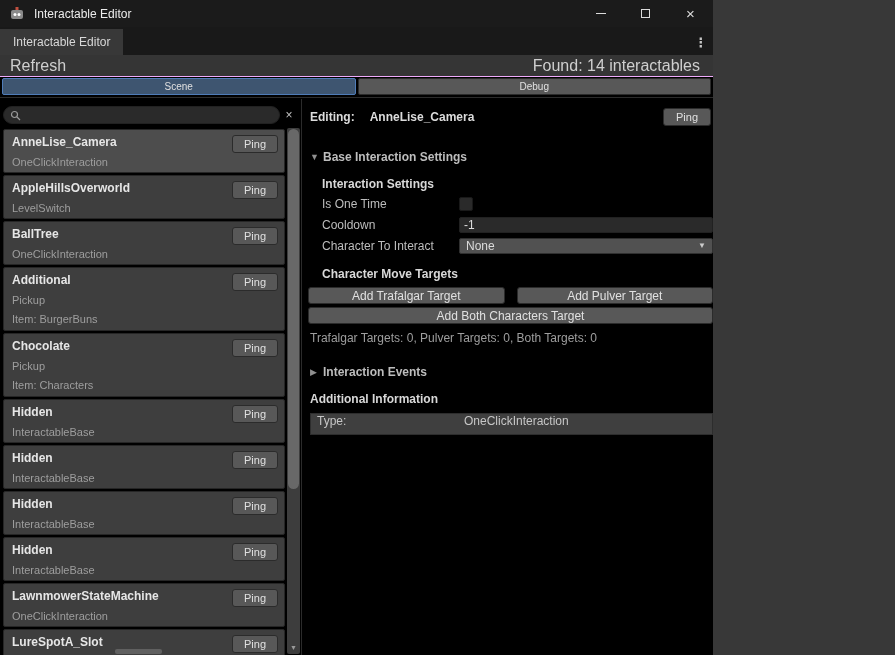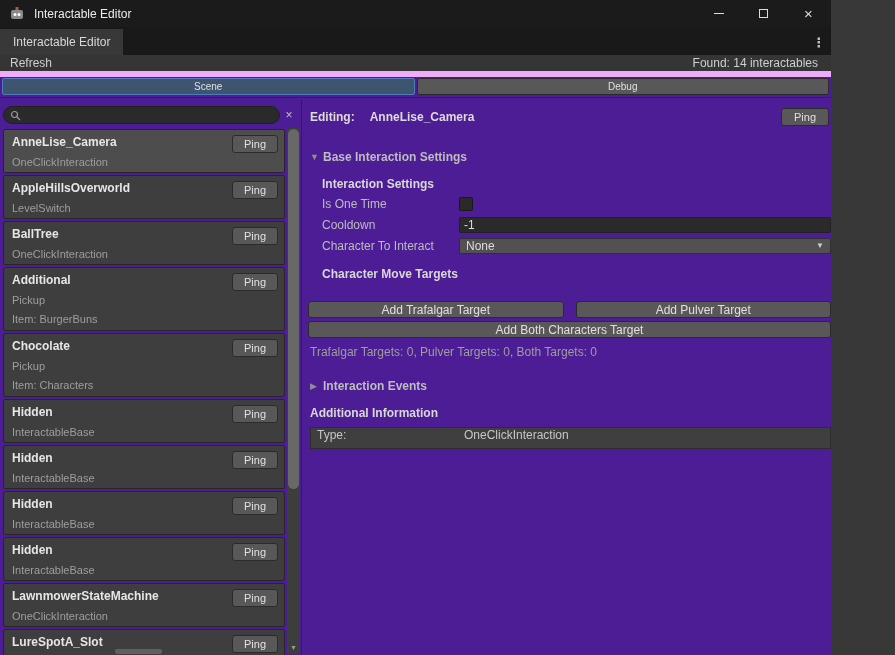--- a/index.html
+++ b/index.html
@@ -1,37 +1,37 @@
 <!DOCTYPE html>
 <html><head>
 <meta charset="utf-8">
 <style>
   * { box-sizing: border-box; margin: 0; padding: 0; }
   html, body { width: 895px; height: 655px; overflow: hidden; }
   body { font-family: "Liberation Sans", "DejaVu Sans", sans-serif; background: #383838; }
 
-  .window { position: relative; width: 831px; height: 655px; background: #4c1d95; color: #d2d2d2; overflow: hidden; }
+  .window { position: relative; width: 713px; height: 655px; background: #000000; color: #d2d2d2; overflow: hidden; }
 
   
   .titlebar { height: 27px; background: #1b1b1b; display: flex; align-items: center; }
   .app-icon { margin-left: 9px; width: 16px; height: 16px; flex: none; }
   .win-title { margin-left: 9px; font-size: 12px; color: #ececec; }
   .win-controls { margin-left: auto; display: flex; height: 100%; }
   .win-btn { width: 45px; height: 100%; display: flex; align-items: center; justify-content: center; color: #dcdcdc; cursor: default; }
   .glyph-min { width: 10px; height: 1px; background: #dcdcdc; }
   .glyph-max { width: 9px; height: 9px; border: 1px solid #dcdcdc; }
   .glyph-close { font-size: 15px; line-height: 1; }
 
   
   .tabstrip { height: 28px; background: #191919; display: flex; align-items: flex-end; position: relative; }
   .doc-tab { height: 26px; background: #383838; padding: 0 13px; display: flex; align-items: center; font-size: 12px; color: #d8d8d8; }
   .menu-dots { position: absolute; right: 4px; top: 6px; width: 16px; height: 18px; display: flex; align-items: center; justify-content: center; color: #c4c4c4; font-size: 13px; font-weight: bold; }
 
   
-  .toolbar { height: 22px; background: #353535; border-bottom: 6px solid #f0abfc; display: flex; align-items: center; font-size: 12px; text-align: right; }
+  .toolbar { height: 22px; background: #353535; border-bottom: 1px solid #f0abfc; display: flex; align-items: center; font-size: 16px; text-align: right; }
   .refresh-btn { padding: 2px 10px; color: #cfcfcf; }
   .found-label { margin-left: auto; margin-right: 13px; color: #cfcfcf; }
 
   
   .viewtabs { height: 21px; display: flex; gap: 2px; padding: 1px 2px 2px 2px; border-bottom: 1px solid #2c2c2c; }
   .vtab { flex: 1; display: flex; align-items: center; justify-content: center; font-size: 10px; color: #e0e0e0; background: #585858; border: 1px solid #2b2b2b; border-radius: 2px; }
   .vtab.active { background: #3e5570; border: 1px solid #4f7cb8; }
 
   
   .content { position: absolute; top: 99px; left: 0; right: 0; bottom: 0; display: flex; }
@@ -73,21 +73,21 @@
   .h-move { margin-top: 13px; }
   .h-additional { margin-left: 0; margin-top: 13px; }
 
   .field-row { display: flex; align-items: center; margin-left: 12px; margin-top: 4px; height: 17px; color: #bdbdbd; }
   .field-label { width: 137px; flex: none; }
   .checkbox { width: 14px; height: 14px; background: #2a2a2a; border: 1px solid #191919; border-radius: 2px; }
   .text-field { flex: 1; height: 16px; background: #2a2a2a; border: 1px solid #212121; border-radius: 2px; color: #dcdcdc; padding: 0 4px; display: flex; align-items: center; }
   .dropdown { flex: 1; height: 16px; background: #515151; border: 1px solid #303030; border-radius: 2px; color: #dcdcdc; padding: 0 6px; display: flex; align-items: center; }
   .dd-arrow { margin-left: auto; font-size: 8px; color: #cccccc; }
 
-  .btn-row { display: flex; gap: 12px; margin-left: -2px; margin-top: 20px; }
+  .btn-row { display: flex; gap: 12px; margin-left: -2px; margin-top: 6px; }
   .u-btn { flex: 1; height: 17px; background: #585858; border: 1px solid #2b2b2b; border-radius: 3px; color: #e0e0e0; display: flex; align-items: center; justify-content: center; font-size: 12px; }
   .both-row { display: flex; margin-left: -2px; margin-top: 3px; }
   .summary { margin-left: 0; margin-top: 7px; color: #9e9e9e; height: 14px; }
 
   .type-row { margin-top: 7px; margin-left: 0; height: 22px; background: #3f3f3f; border: 1px solid #2d2d2d; display: flex; align-items: flex-start; padding-left: 6px; color: #c6c6c6; }
   .type-label { width: 147px; flex: none; }
 </style>
 </head>
 <body>
 

